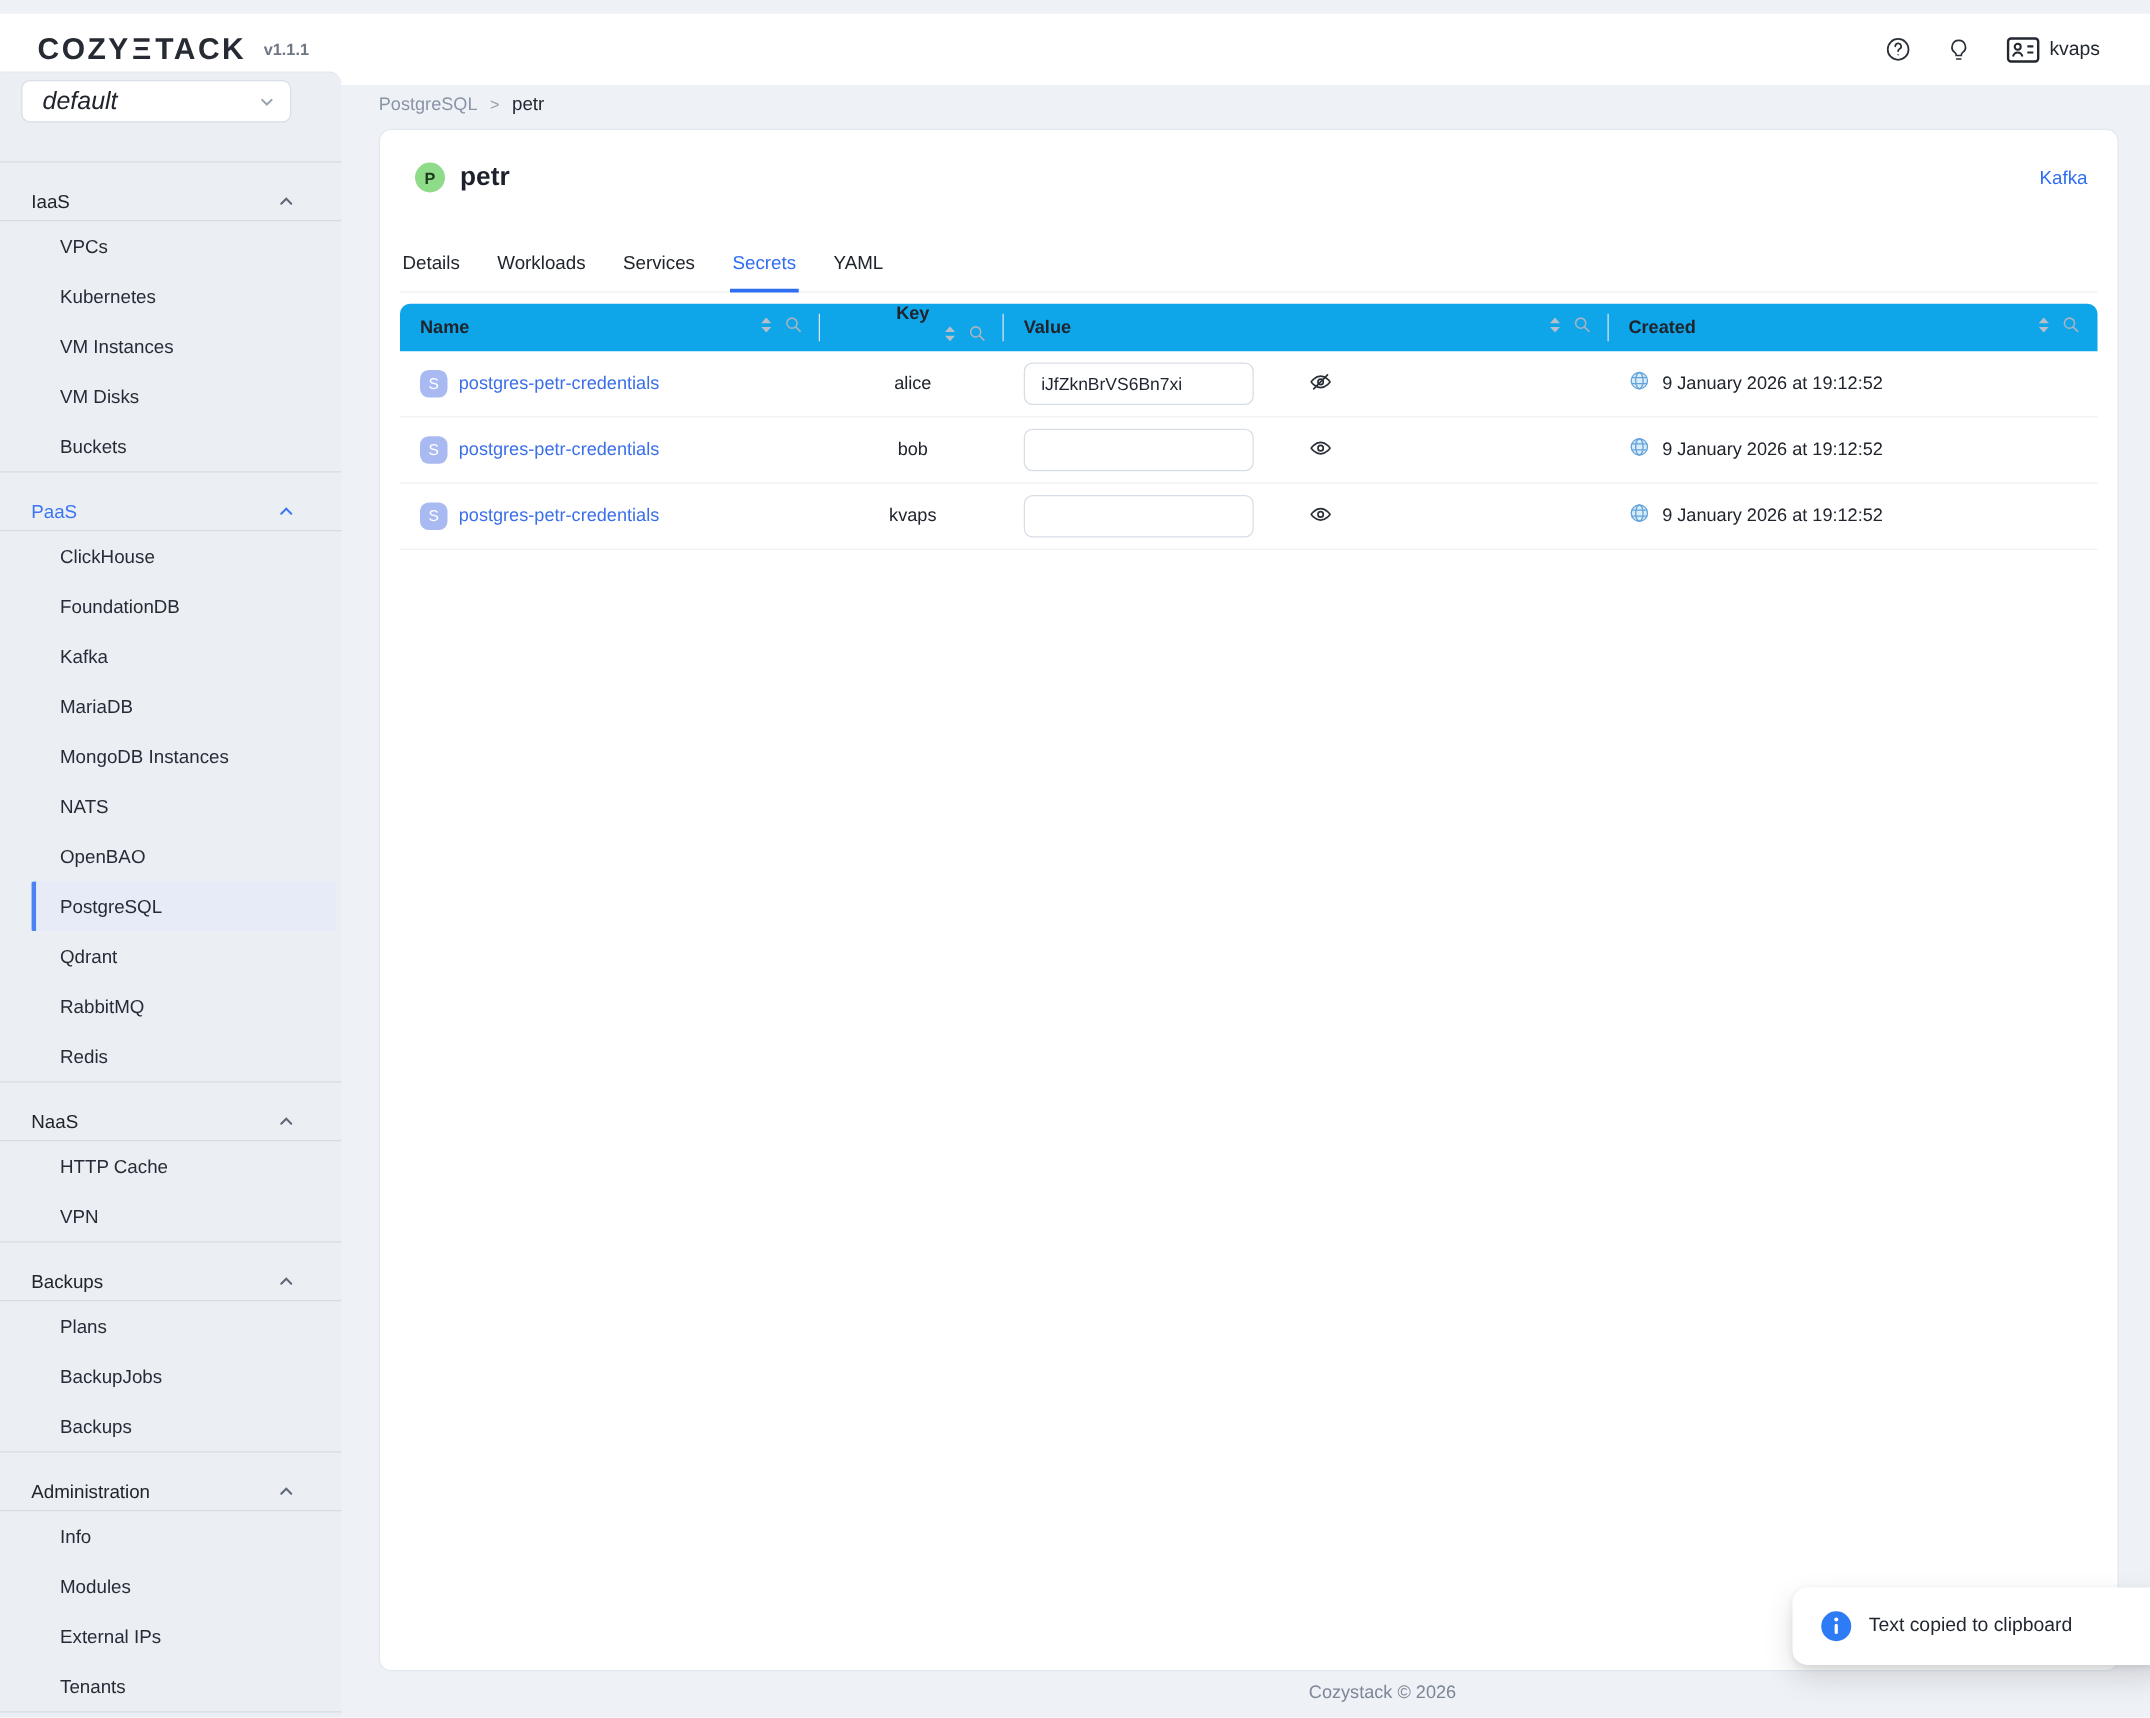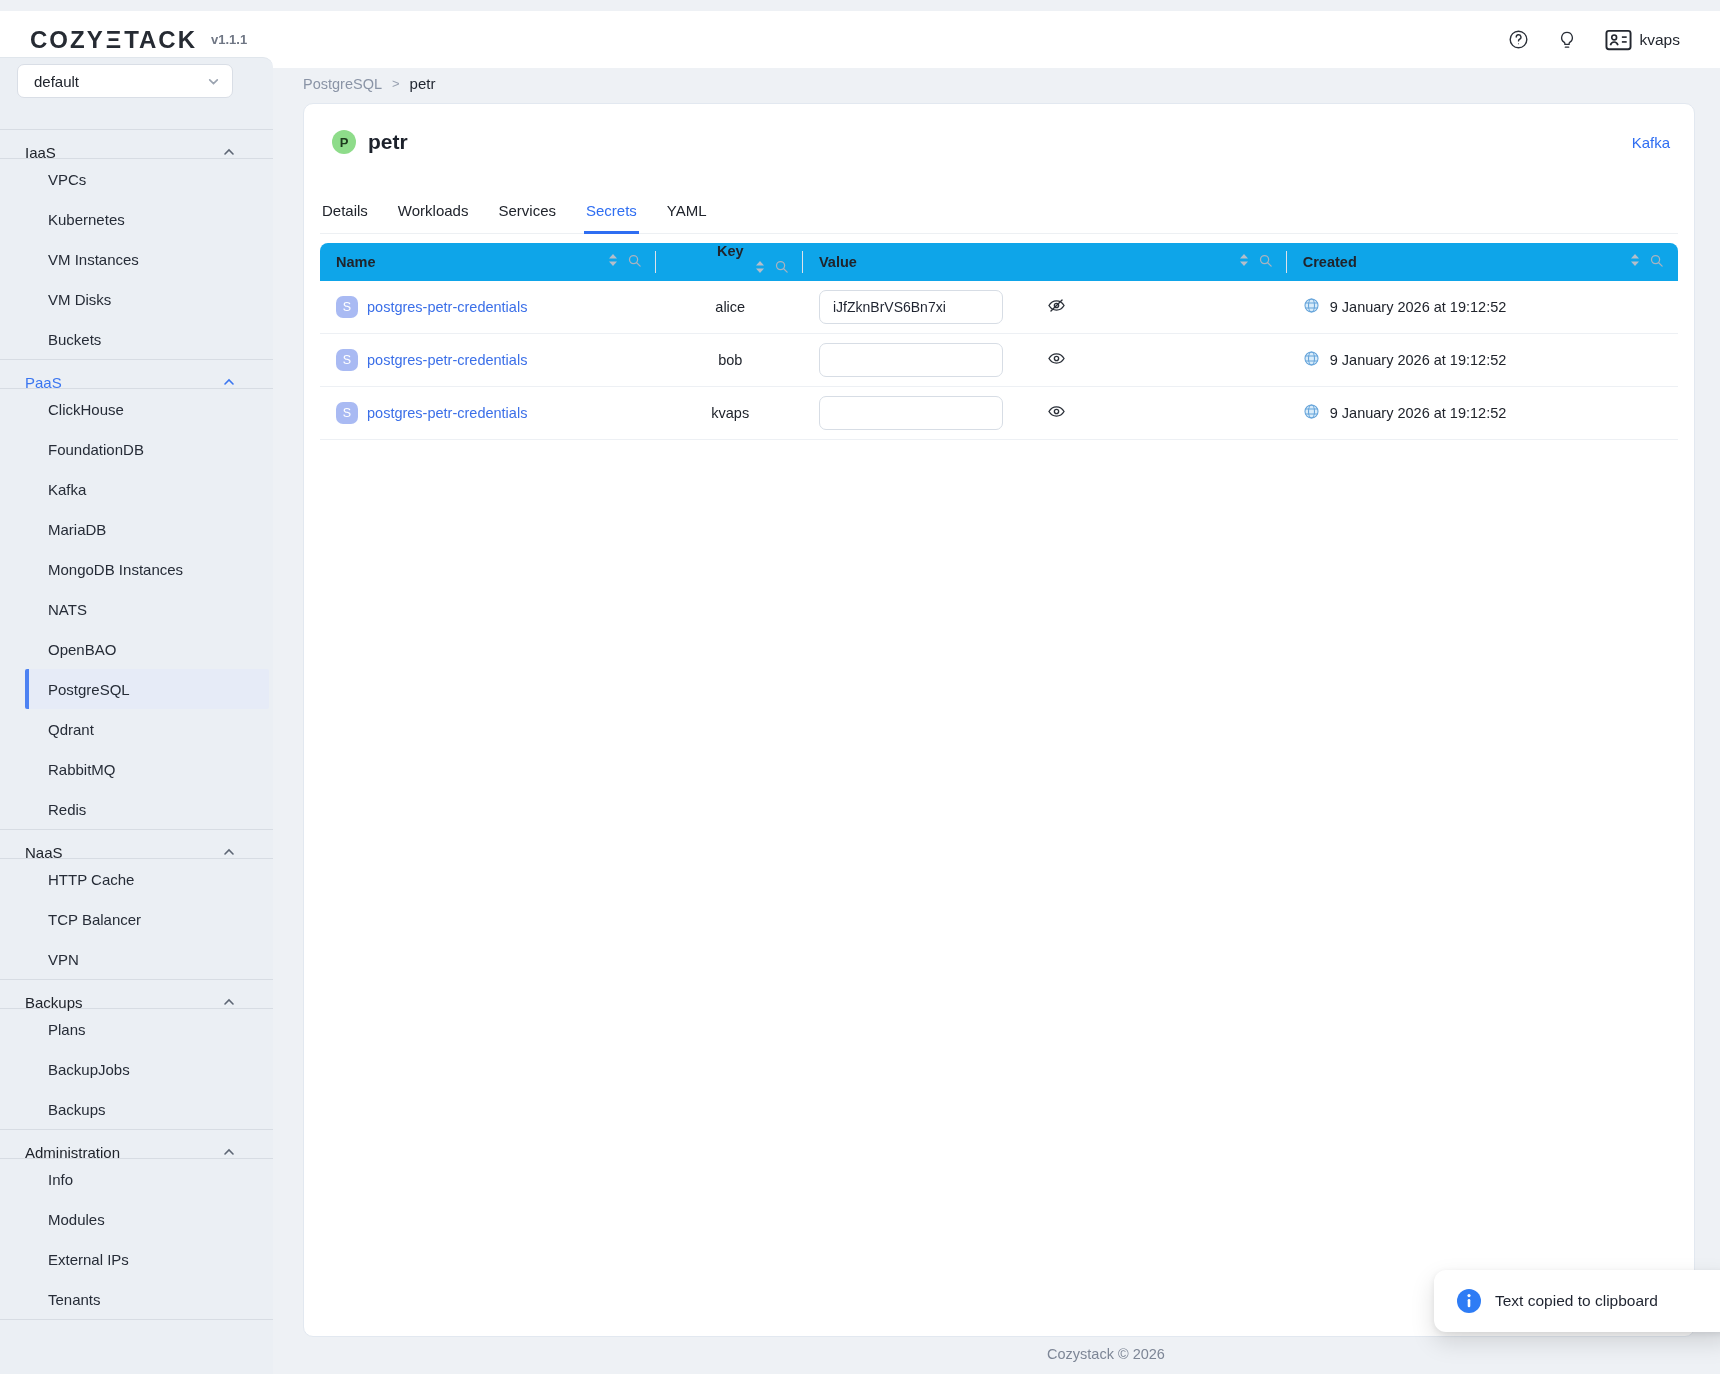--- a/index.html
+++ b/index.html
@@ -12,24 +12,24 @@
   .logo .xi { margin:0 1px; }
   .logo-version { margin-left:14px; font-size:13px; font-weight:700; color:#6f7684; }
   .topbar-right { margin-left:auto; margin-right:40px; display:flex; align-items:center; gap:28px; }
   .icon-btn { display:flex; align-items:center; cursor:pointer; }
   .user-chip { display:flex; align-items:center; gap:8px; cursor:pointer; }
   .user-chip .user-name { font-size:15.5px; color:#23272f; }
 
   
   .sidebar { position:absolute; left:0; top:57px; width:273px; height:1317px; background:#ebeff4; border-top:1px solid #e0e6ec; border-top-right-radius:10px; }
   .tenant-select { margin:6px 0 0 17px; width:216px; height:34px; background:#fff; border:1px solid #d9dee6; border-radius:7px; display:flex; align-items:center; padding:0 12px 0 16px; cursor:pointer; }
-  .tenant-select .tenant-label { font-size:15px; color:#20242c; }
+  .tenant-select .tenant-label { font-size:20px; color:#20242c;font-style:italic; }
   .tenant-select .chev { margin-left:auto; display:flex; }
   .nav { margin-top:31px; }
-  .nav-section-header { height:30px; display:flex; align-items:center; padding:16px 38px 0 25px; border-top:1px solid #d7dce3; border-bottom:1px solid #d7dce3; cursor:pointer; }
+  .nav-section-header { height:48px; display:flex; align-items:center; padding:16px 38px 0 25px; border-top:1px solid #d7dce3; border-bottom:1px solid #d7dce3; cursor:pointer; }
   .nav-section + .nav-section .nav-section-header { border-top:1px solid #d7dce3; }
   .nav-section-header .sec-label { font-size:15px; font-weight:500; color:#20242c; }
   .nav-section-header.blue .sec-label { color:#3b76f0; }
   .nav-section-header .sec-chevron { margin-left:auto; display:flex; }
   .nav-section-header.blue .sec-chevron svg polyline { stroke:#3b76f0; }
   .sidebar-item { height:40px; display:flex; align-items:center; padding-left:48px; font-size:15px; color:#262c37; cursor:pointer; }
   .sidebar-item.selected { margin-left:25px; margin-right:4px; padding-left:19px; background:#e6ebf7; border-left:4px solid #4d82f2; border-radius:2px; }
   .nav-end-divider { border-top:1px solid #d7dce3; height:0; }
 
   
@@ -201,23 +201,20 @@
           <span class="sec-chevron">
               <svg width="12" height="12" viewBox="0 0 12 12" fill="none" stroke="#5d6674" stroke-width="1.6" stroke-linecap="round">
                 <polyline points="2,8 6,4 10,8"></polyline>
               </svg>
             </span>
         </div>
         <div class="sidebar-item">
             <span>HTTP Cache</span>
           </div>
         <div class="sidebar-item">
-            <span>TCP Balancer</span>
-          </div>
-        <div class="sidebar-item">
             <span>VPN</span>
           </div>
       </div>
 
       <div class="nav-section">
         <div class="nav-section-header">
           <span class="sec-label">Backups</span>
           <span class="sec-chevron">
               <svg width="12" height="12" viewBox="0 0 12 12" fill="none" stroke="#5d6674" stroke-width="1.6" stroke-linecap="round">
                 <polyline points="2,8 6,4 10,8"></polyline>

